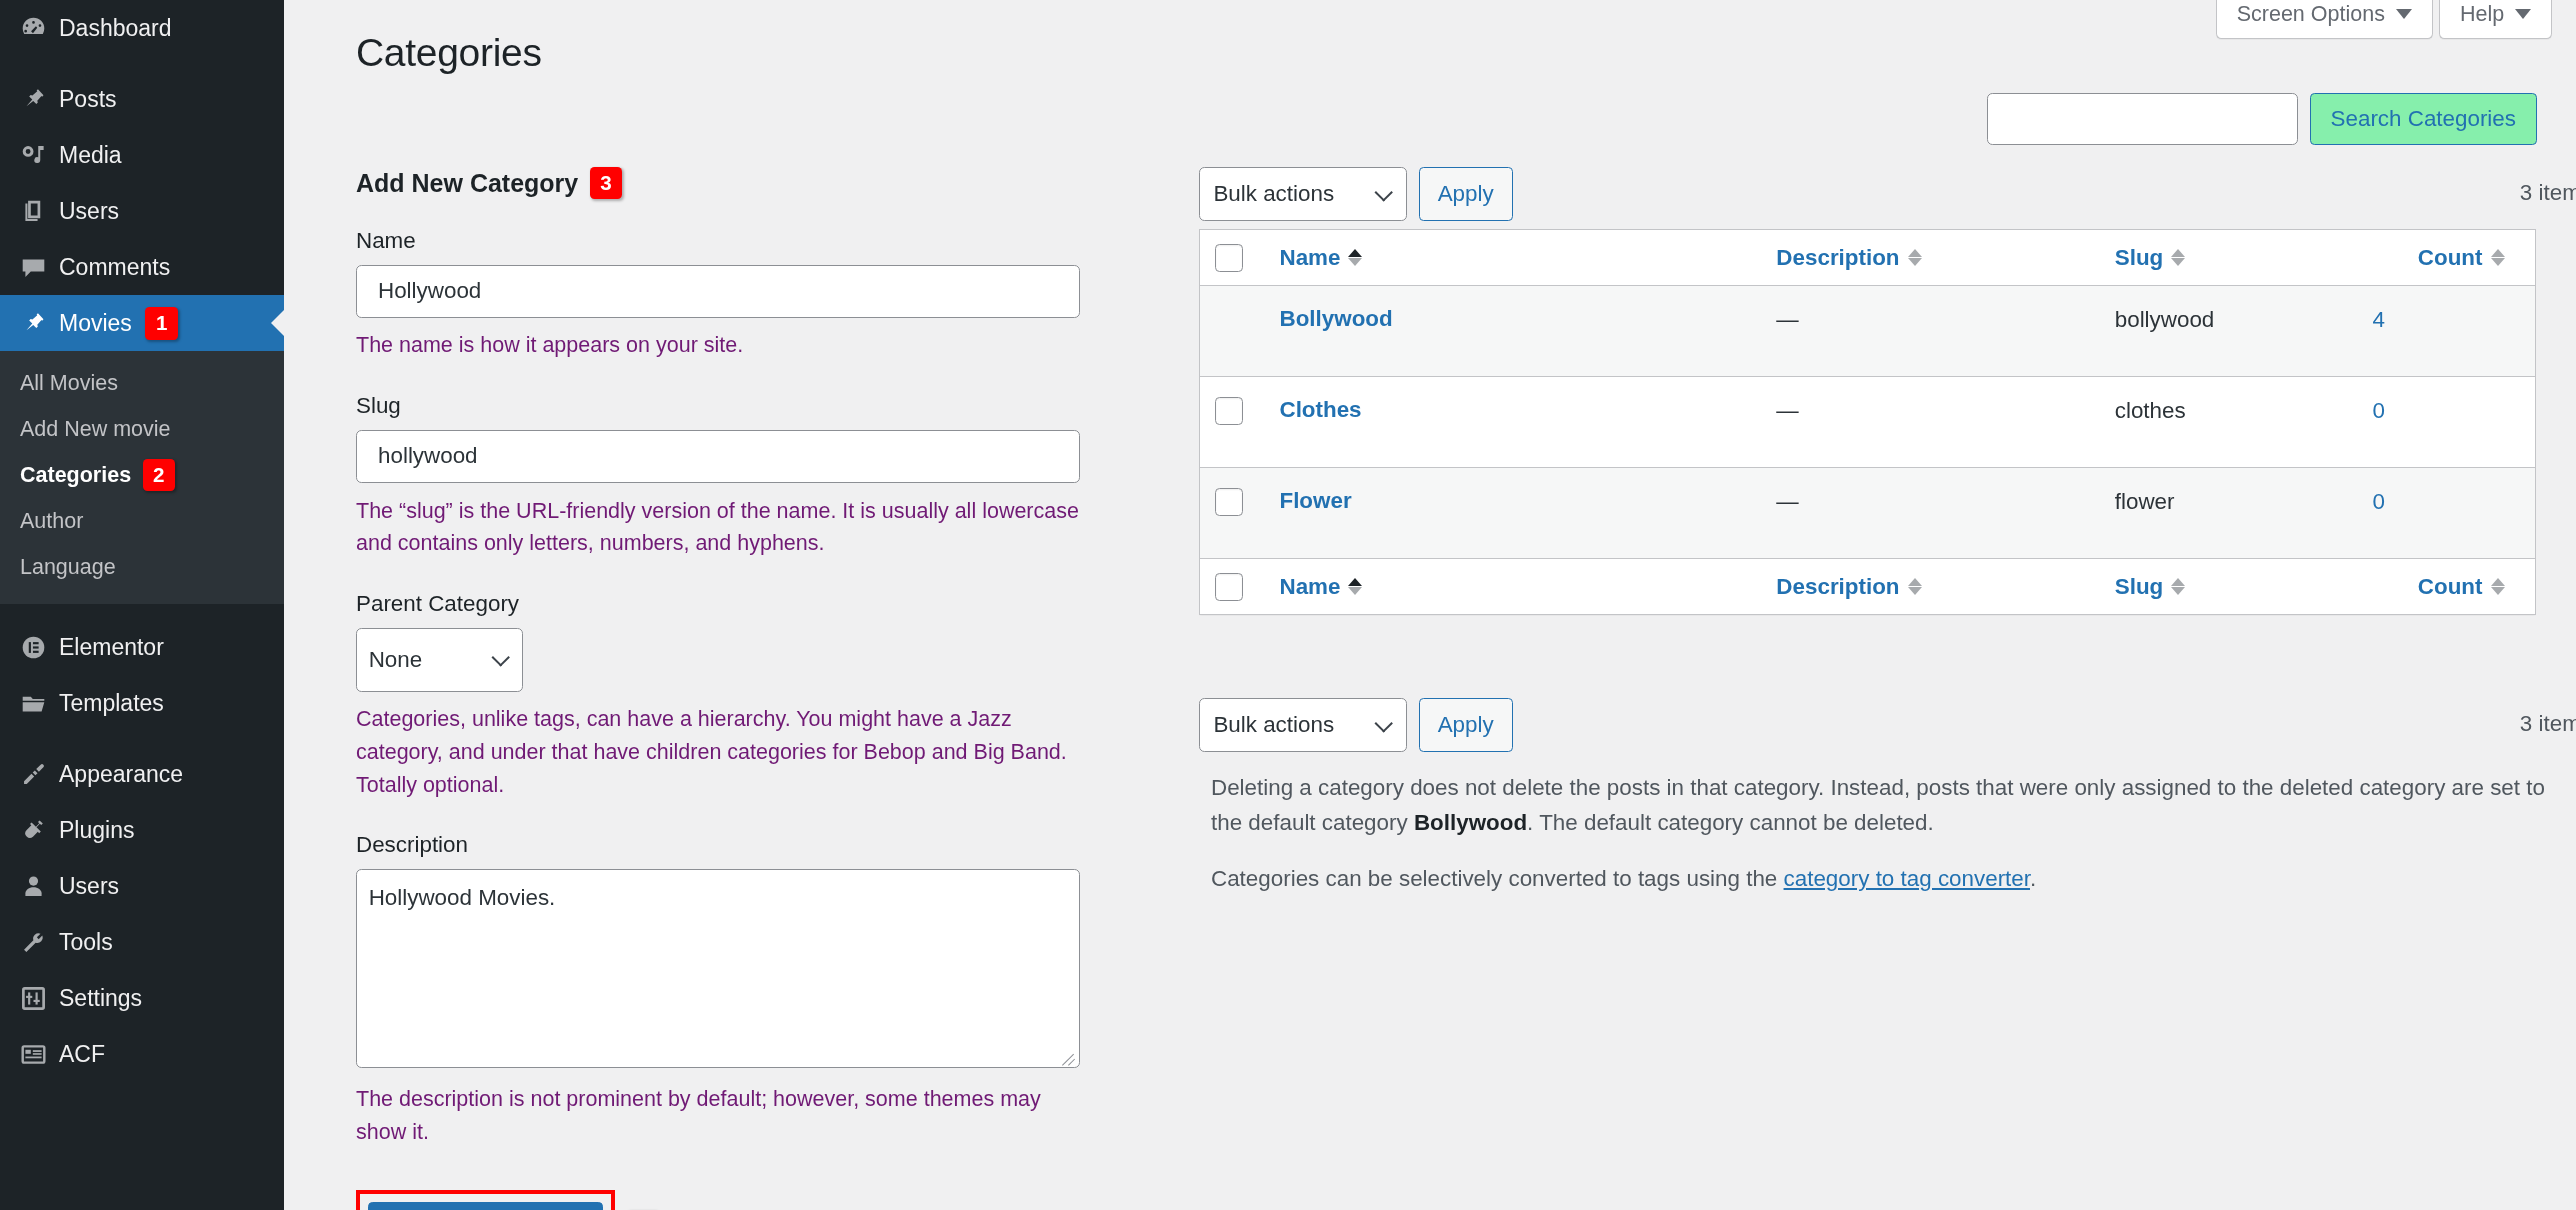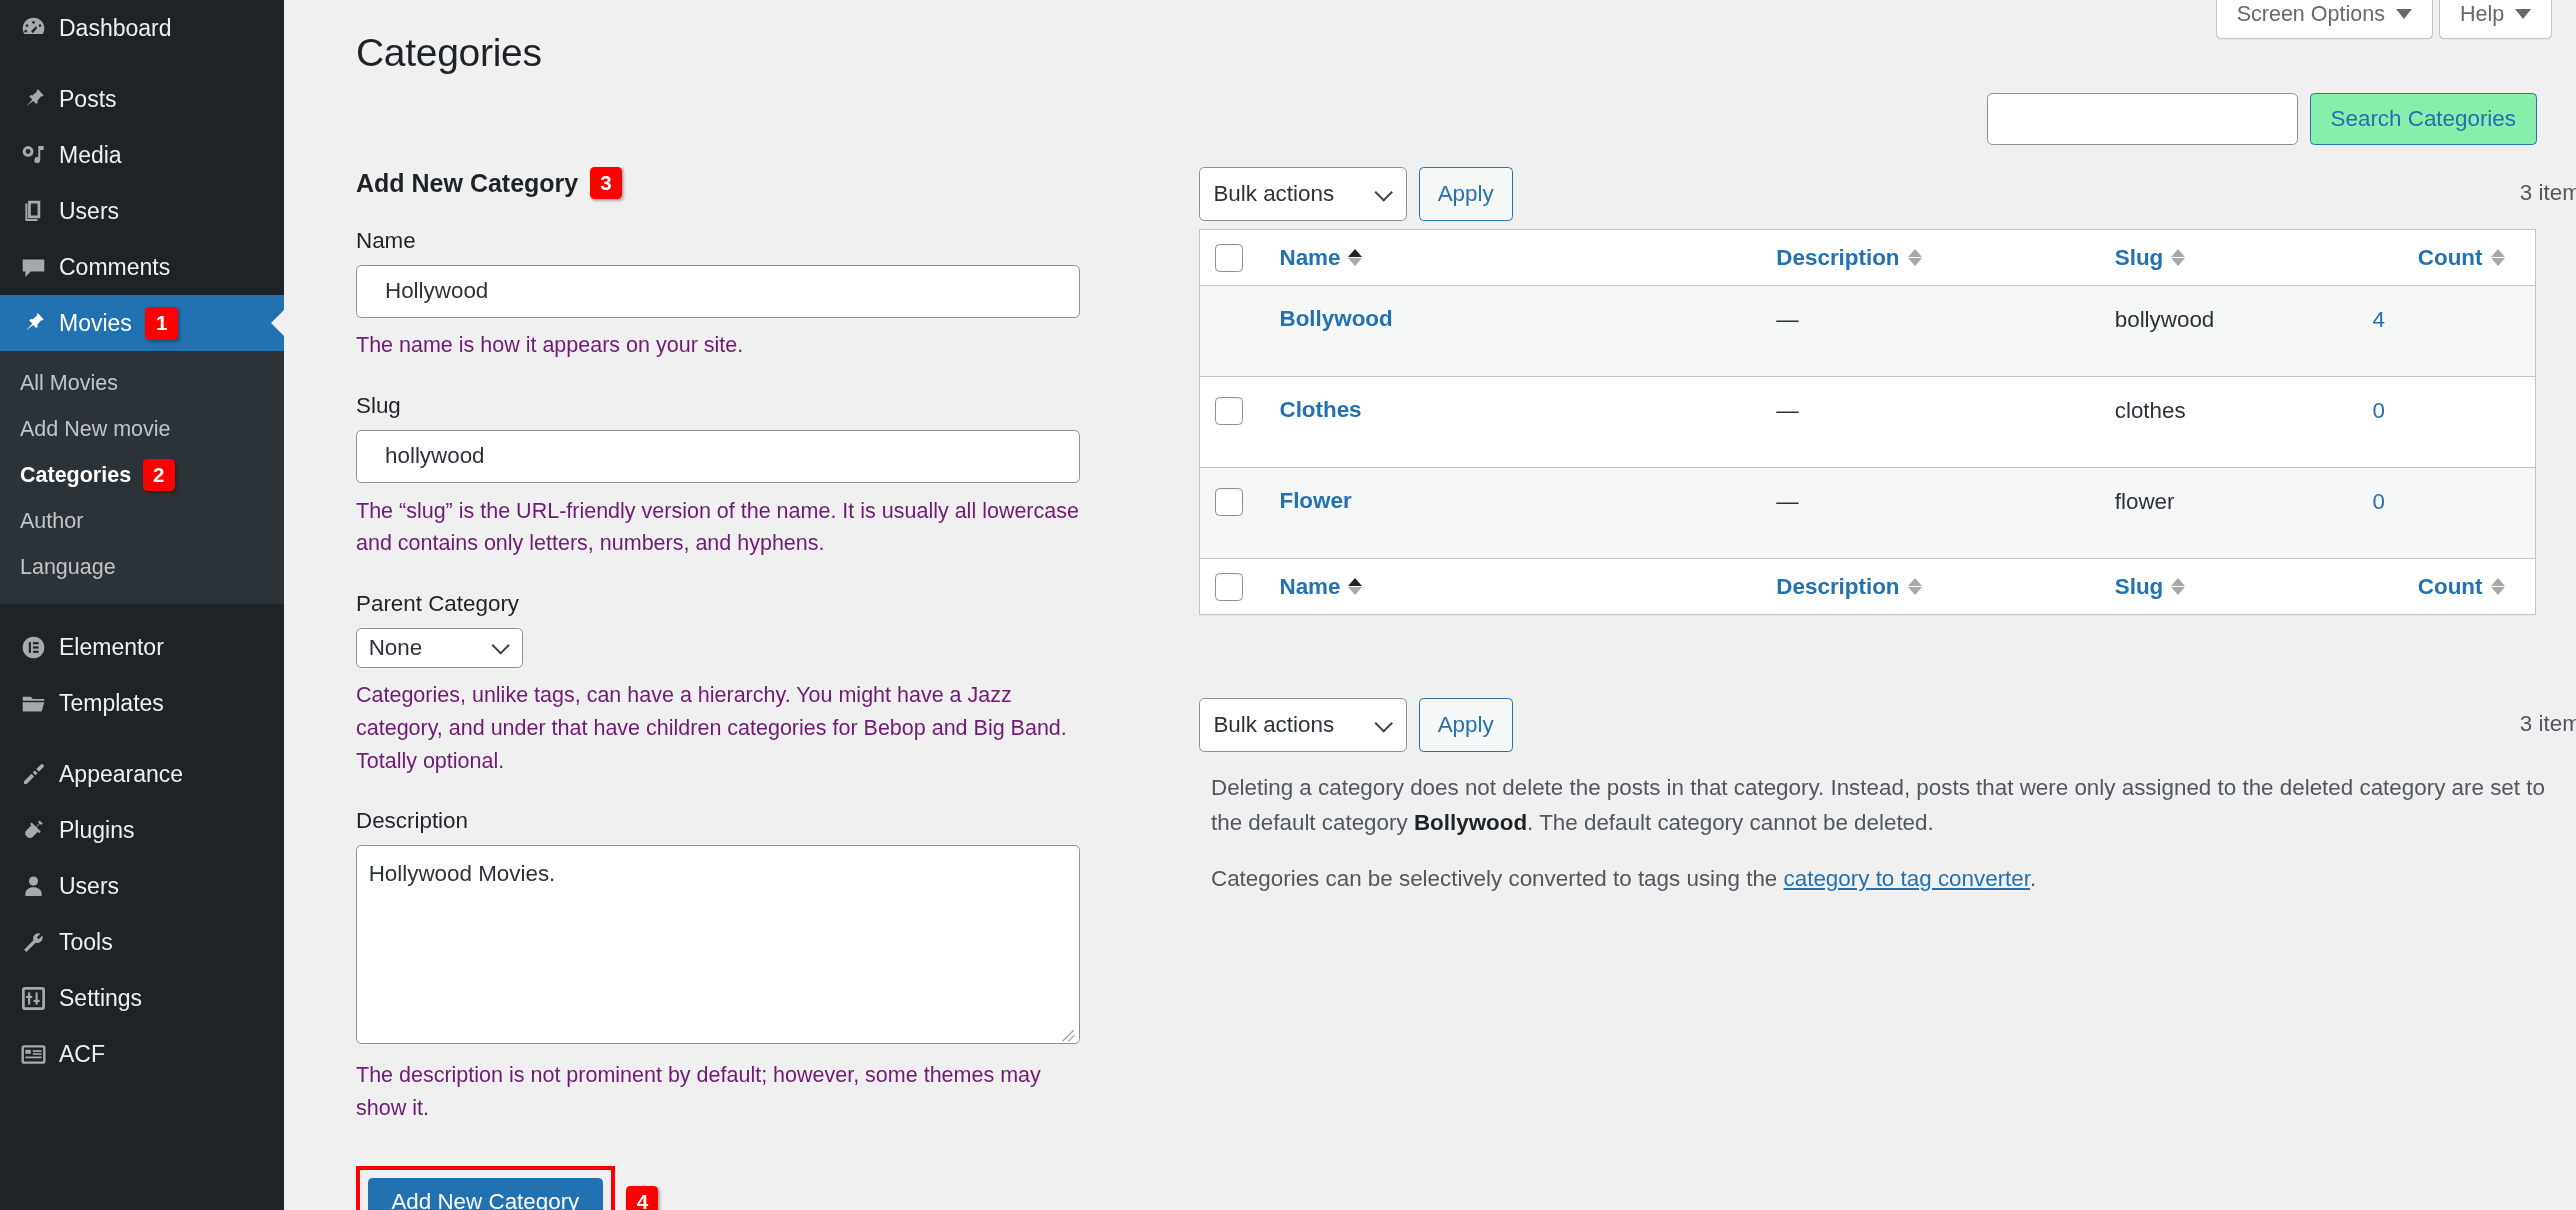--- a/index.html
+++ b/index.html
@@ -163,38 +163,38 @@
     margin-bottom: 10.8px;
   }
   .txt-input {
     width: 724px;
     height: 53px;
     border: 0.9px solid #8c8f94;
     border-radius: 5.4px;
     background: #fff;
     font-size: 22.4px;
     color: #2c3338;
-    padding: 0 28px;
+    padding: 0 21px;
     font-family: "Liberation Sans", sans-serif;
   }
   .field-help {
     font-size: 21.5px;
     line-height: 1.52;
     color: #701a75;
     margin-top: 11.7px;
     max-width: 724px;
   }
   .field-block { margin-bottom: 31px; }
   .sel-wrap {
     position: relative;
     display: inline-block;
   }
   .sel-input {
     width: 167px;
-    height: 40px;
+    height: 64px;
     border: 0.9px solid #8c8f94;
     border-radius: 5.4px;
     background: #fff;
     font-size: 22.4px;
     color: #2c3338;
     padding: 0 39px 0 11.7px;
     display: flex;
     align-items: center;
     cursor: pointer;
   }

